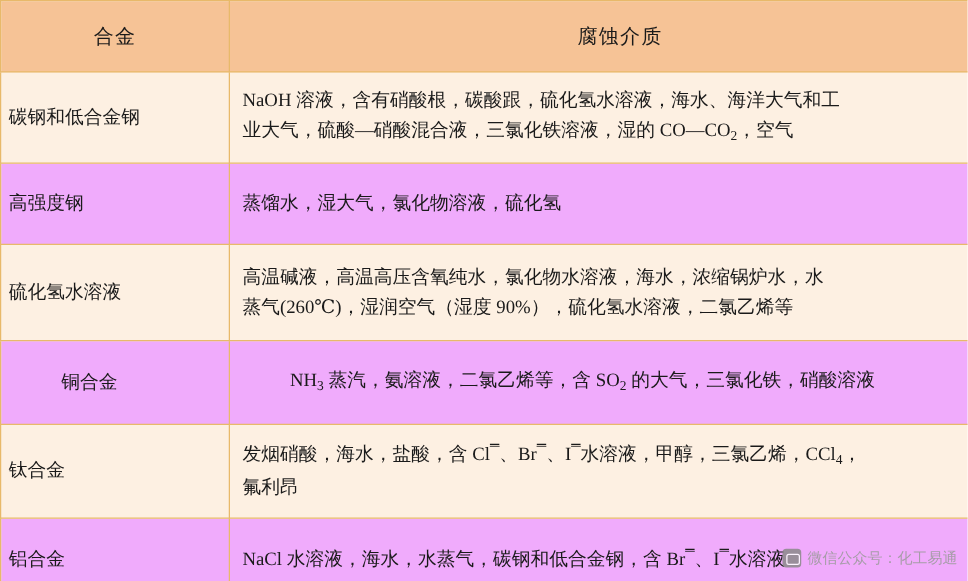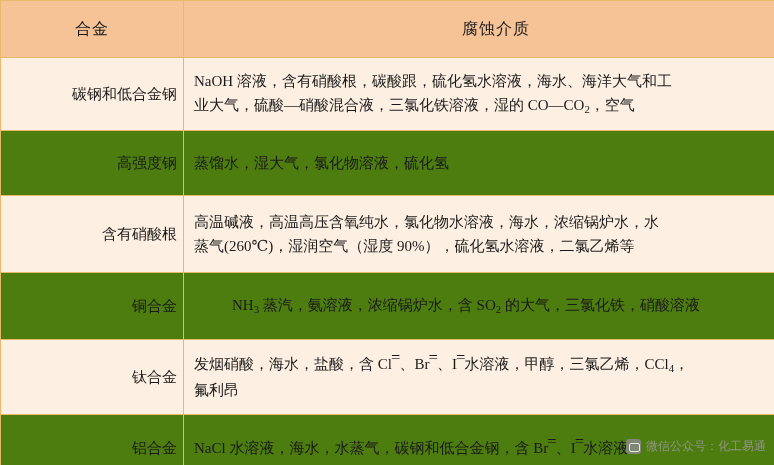--- a/index.html
+++ b/index.html
@@ -39,33 +39,33 @@
     font-weight: bold;
     font-size: 16px;
     text-align: center;
     height: 44px;
     letter-spacing: 1px;
   }
   th.col-alloy { width: 166px; }
   th.col-medium { width: 608px; }
 
   tbody td.alloy-cell {
-    text-align: right;
+    text-align: left;
     font-size: 15px;
     line-height: 1.5;
     padding: 8px 6px;
   }
   tbody td.medium-cell {
     text-align: left;
     font-size: 15px;
     line-height: 1.62;
     padding: 8px 10px;
   }
   tbody tr.shade-a td { background: #fdf0e2; }
-  tbody tr.shade-b td { background: #4d7c0f; }
+  tbody tr.shade-b td { background: #f0abfc; }
 
   tbody tr.r0 td { height: 56px; }
   tbody tr.r1 td { height: 48px; }
   tbody tr.r2 td { height: 60px; }
   tbody tr.r3 td { height: 50px; padding-left: 48px; }
   tbody tr.r4 td { height: 58px; }
   tbody tr.r5 td { height: 50px; }
 
   sub { font-size: 0.72em; vertical-align: -0.28em; }
   .ovl { text-decoration: overline; }
@@ -124,31 +124,31 @@
       </tr>
 
       <tr class="shade-b r1">
         <td class="alloy-cell">高强度钢</td>
         <td class="medium-cell">
           <span>蒸馏水，湿大气，氯化物溶液，硫化氢</span>
         </td>
       </tr>
 
       <tr class="shade-a r2">
-        <td class="alloy-cell">含有硝酸根</td>
+        <td class="alloy-cell">硫化氢水溶液</td>
         <td class="medium-cell">
           <span>高温碱液，高温高压含氧纯水，氯化物水溶液，海水，浓缩锅炉水，水</span><br>
           <span>蒸气(260℃)，湿润空气（湿度 90%），硫化氢水溶液，二氯乙烯等</span>
         </td>
       </tr>
 
       <tr class="shade-b r3">
         <td class="alloy-cell">铜合金</td>
         <td class="medium-cell">
-          <span>NH</span><sub>3</sub><span> 蒸汽，氨溶液，浓缩锅炉水，含 SO</span><sub>2</sub><span> 的大气，三氯化铁，硝酸溶液</span>
+          <span>NH</span><sub>3</sub><span> 蒸汽，氨溶液，二氯乙烯等，含 SO</span><sub>2</sub><span> 的大气，三氯化铁，硝酸溶液</span>
         </td>
       </tr>
 
       <tr class="shade-a r4">
         <td class="alloy-cell">钛合金</td>
         <td class="medium-cell">
           <span>发烟硝酸，海水，盐酸，含 Cl</span><span class="ovl">¯</span><span>、Br</span><span class="ovl">¯</span><span>、I</span><span class="ovl">¯</span><span>水溶液，甲醇，三氯乙烯，CCl</span><sub>4</sub><span>，</span><br>
           <span>氟利昂</span>
         </td>
       </tr>

